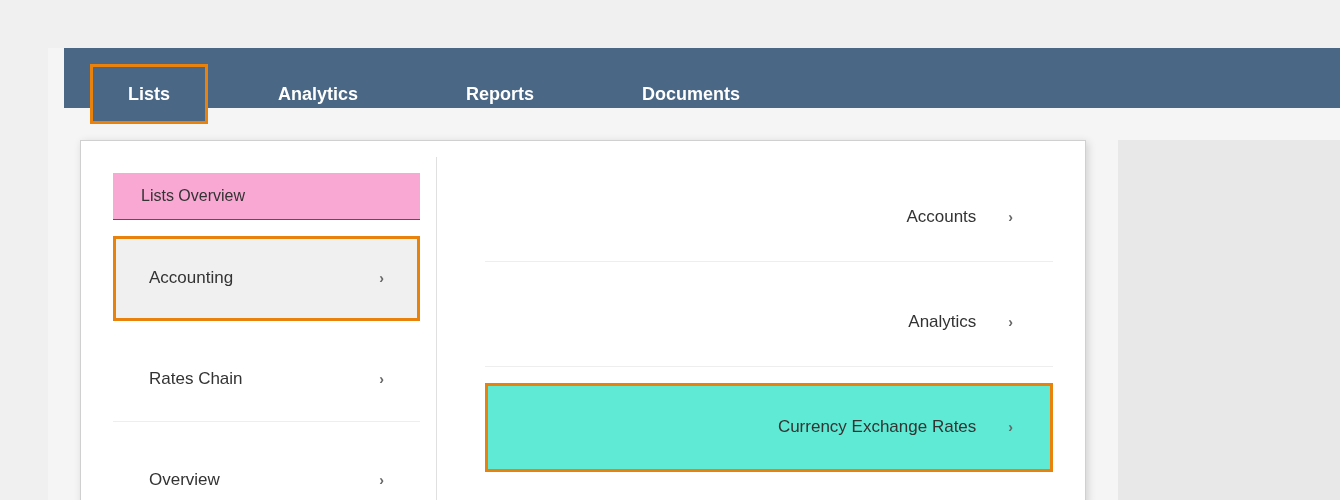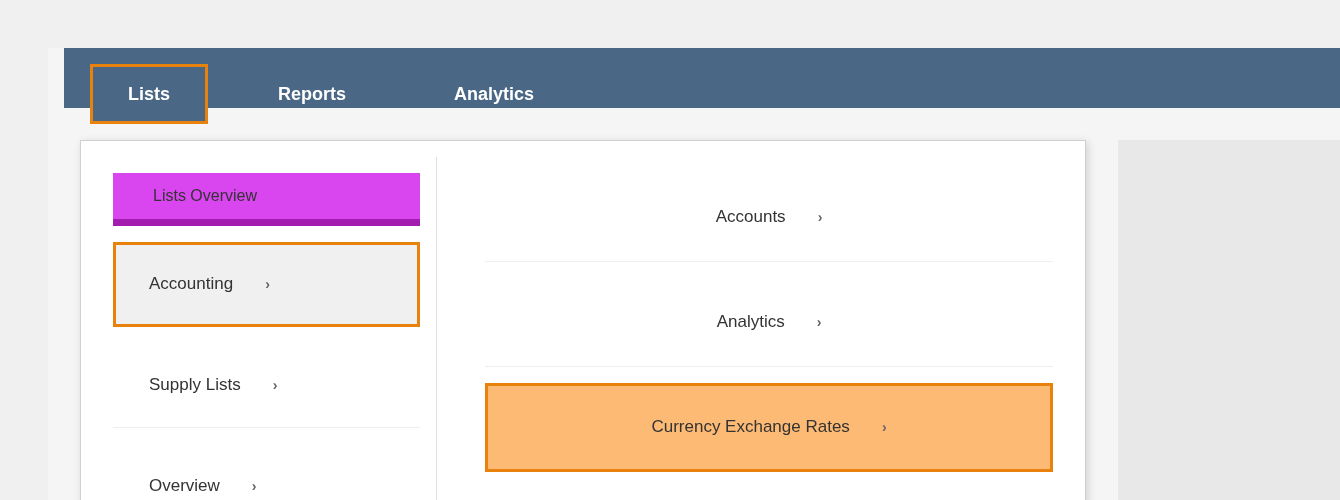--- a/index.html
+++ b/index.html
@@ -60,31 +60,32 @@
     }
 
     
     .dropdown-level1 {
       width: 340px;
       background: #ffffff;
       border-right: 1px solid #e0e0e0;
     }
 
     .dropdown-level1-header {
-      padding: 14px 24px;
+      padding: 14px 12px;
       font-size: 16px;
       color: #333333;
-      background: #d946ef;
-      border-bottom: 7px solid #a21caf;
+      background: #f9a8d4;
+      border-bottom: 1px solid #a21caf;
       cursor: pointer;
     }
 
     .dropdown-level1-item {
       display: flex;
       align-items: center;
+      justify-content: space-between;
       padding: 16px 20px;
       font-size: 17px;
       color: #333333;
       cursor: pointer;
       background: #ffffff;
       border-bottom: 1px solid #eeeeee;
     }
 
     .dropdown-level1-item.active {
       background: #f0f0f0;
@@ -101,33 +102,33 @@
     
     .dropdown-level2 {
       flex: 1;
       background: #ffffff;
       min-width: 600px;
     }
 
     .dropdown-level2-item {
       display: flex;
       align-items: center;
-      justify-content: center;
+      justify-content: flex-end;
       padding: 18px 24px;
       font-size: 17px;
       color: #333333;
       cursor: pointer;
       border-bottom: 1px solid #eeeeee;
       background: #ffffff;
     }
 
     .dropdown-level2-item.active {
       outline: 3px solid #e8820c;
       outline-offset: -3px;
-      background: #fdba74;
+      background: #5eead4;
     }
 
     
     .right-gray {
       width: 300px;
       background: #e8e8e8;
     }
 
     .background-strip {
       display: flex;
@@ -137,40 +138,43 @@
 </head>
 <body>
 
 <div class="app-container">
 
   <div class="nav-bar">
     <div class="nav-item active">
       <span>Lists</span>
     </div>
     <div class="nav-item">
+      <span>Analytics</span>
+    </div>
+    <div class="nav-item">
       <span>Reports</span>
     </div>
     <div class="nav-item">
-      <span>Analytics</span>
+      <span>Documents</span>
     </div>
   </div>
 
   <div class="background-strip">
     <div class="dropdown-container">
 
       <div class="dropdown-level1">
         <div class="dropdown-level1-header">
           <span>Lists Overview</span>
         </div>
         <div class="dropdown-level1-item active">
           <span>Accounting</span>
           <span class="chevron">›</span>
         </div>
         <div class="dropdown-level1-item">
-          <span>Supply Lists</span>
+          <span>Rates Chain</span>
           <span class="chevron">›</span>
         </div>
         <div class="dropdown-level1-item">
           <span>Overview</span>
           <span class="chevron">›</span>
         </div>
       </div>
 
       <div class="dropdown-level2">
         <div class="dropdown-level2-item">

